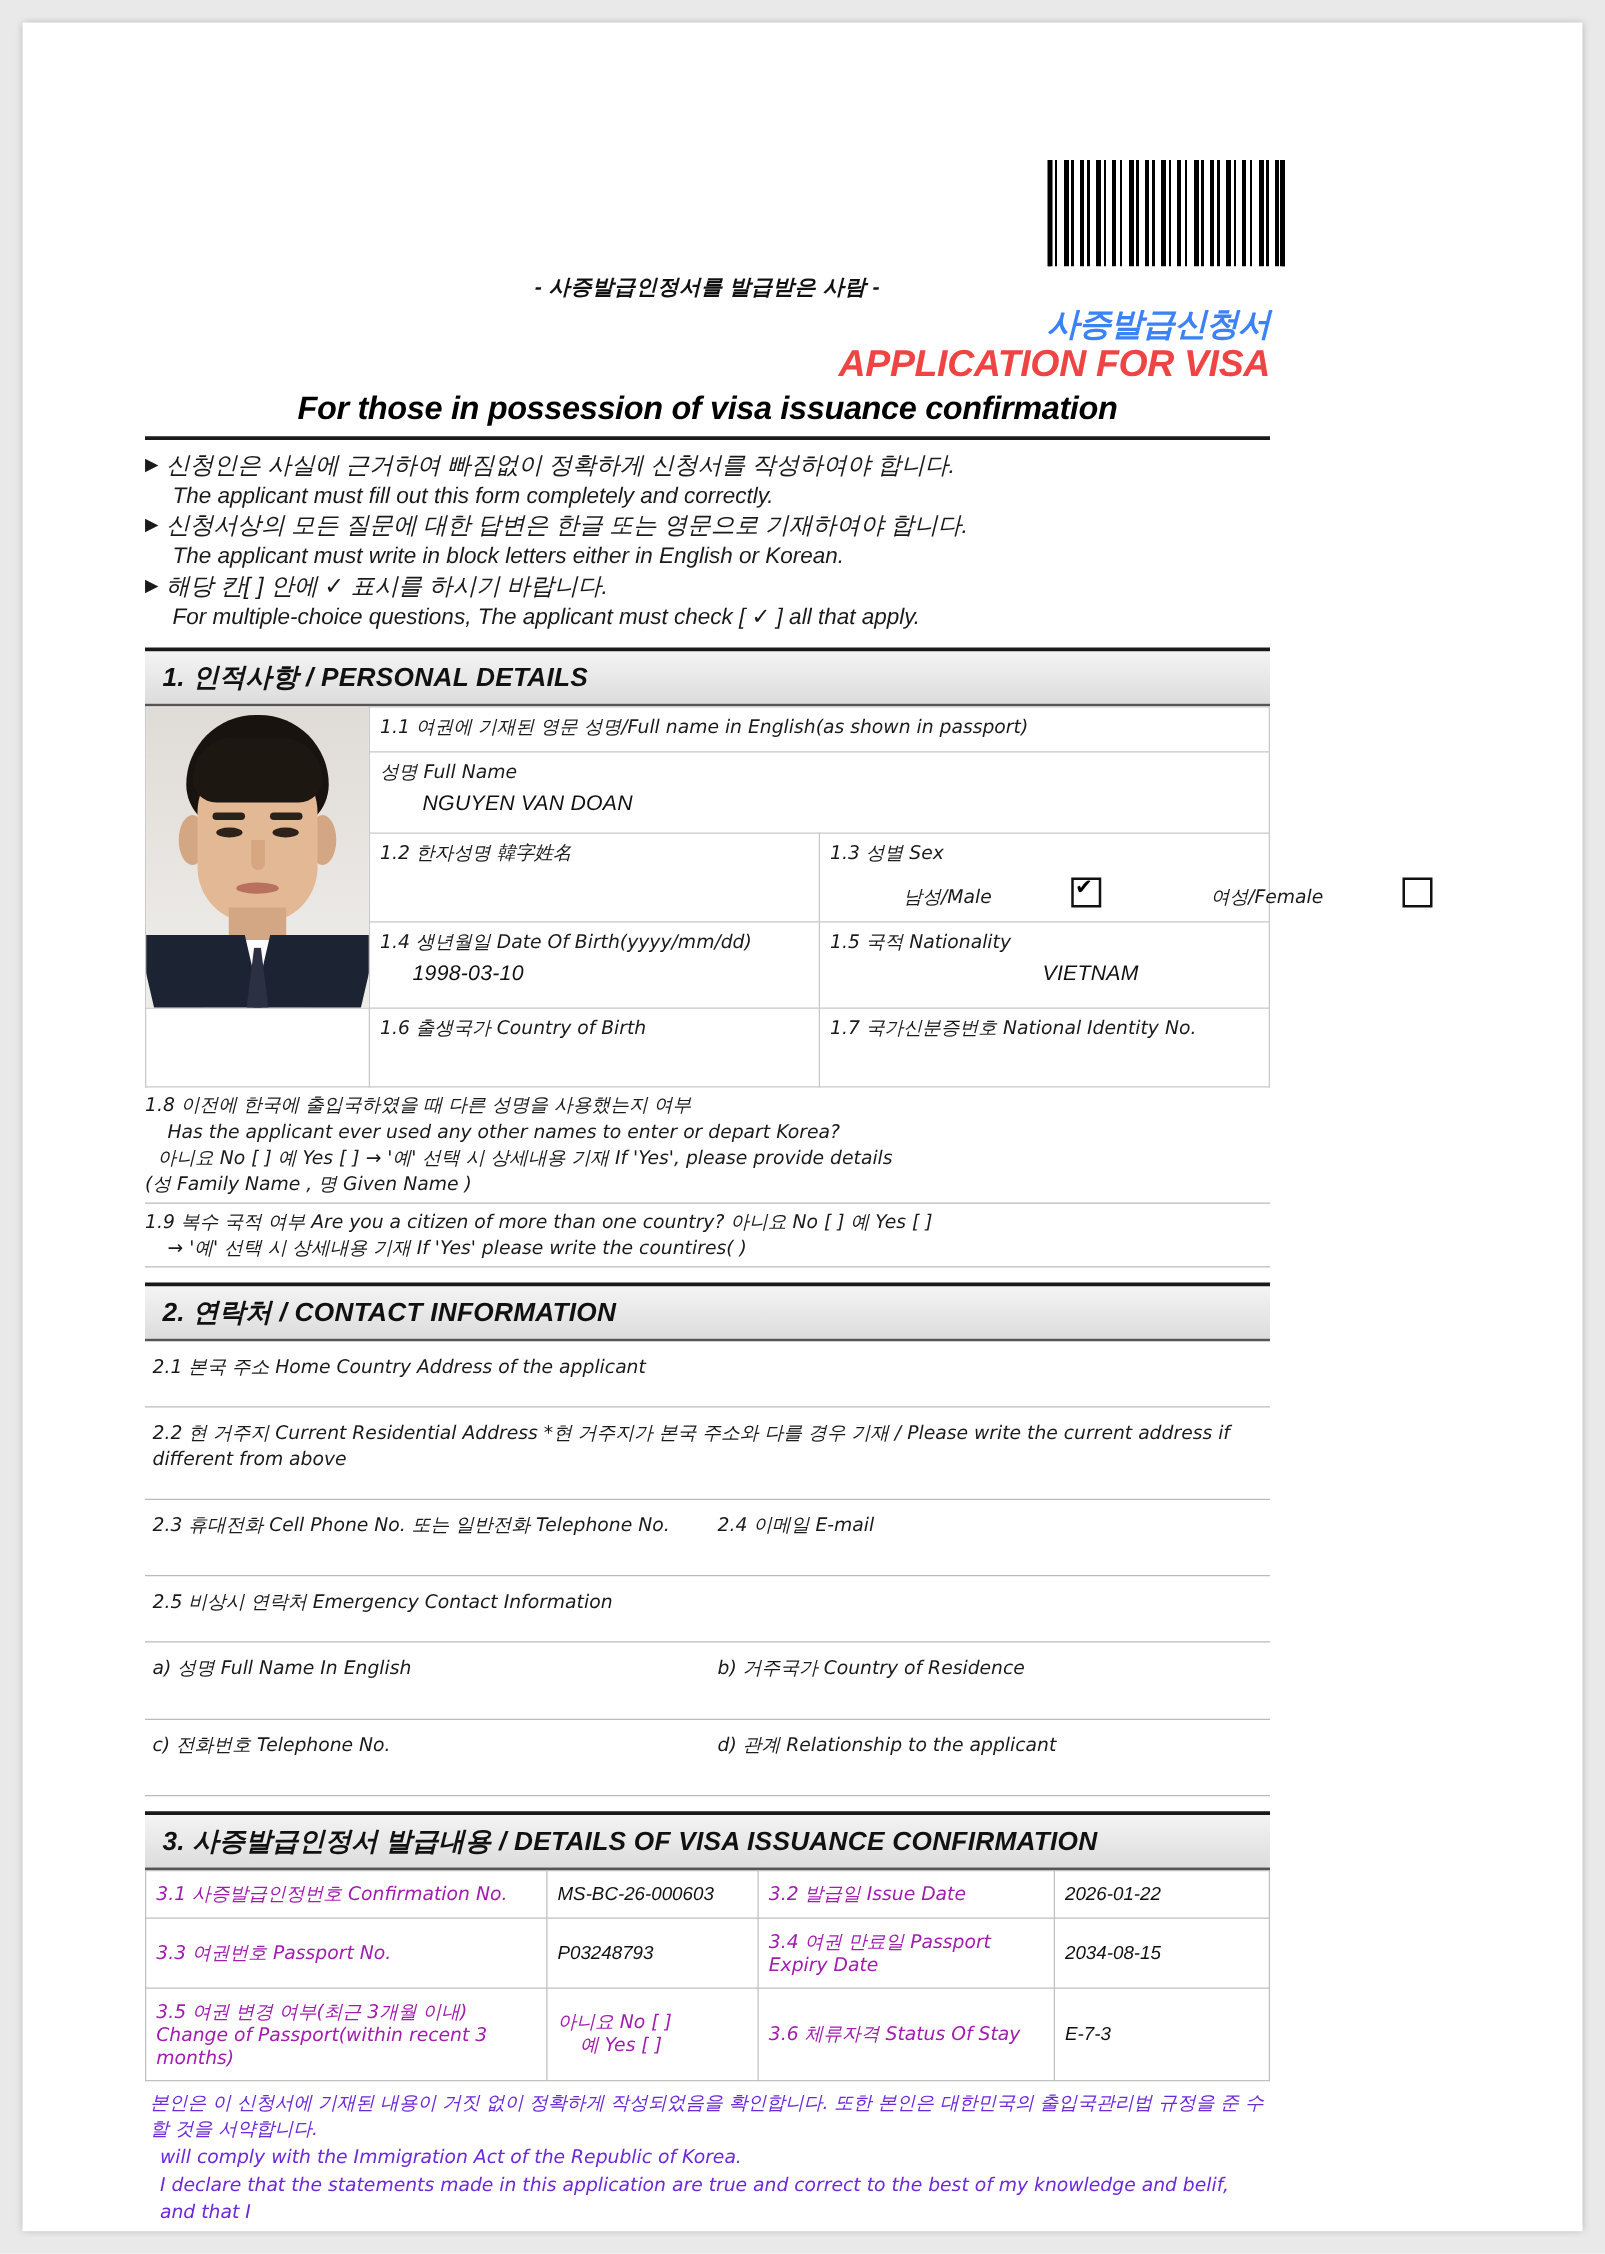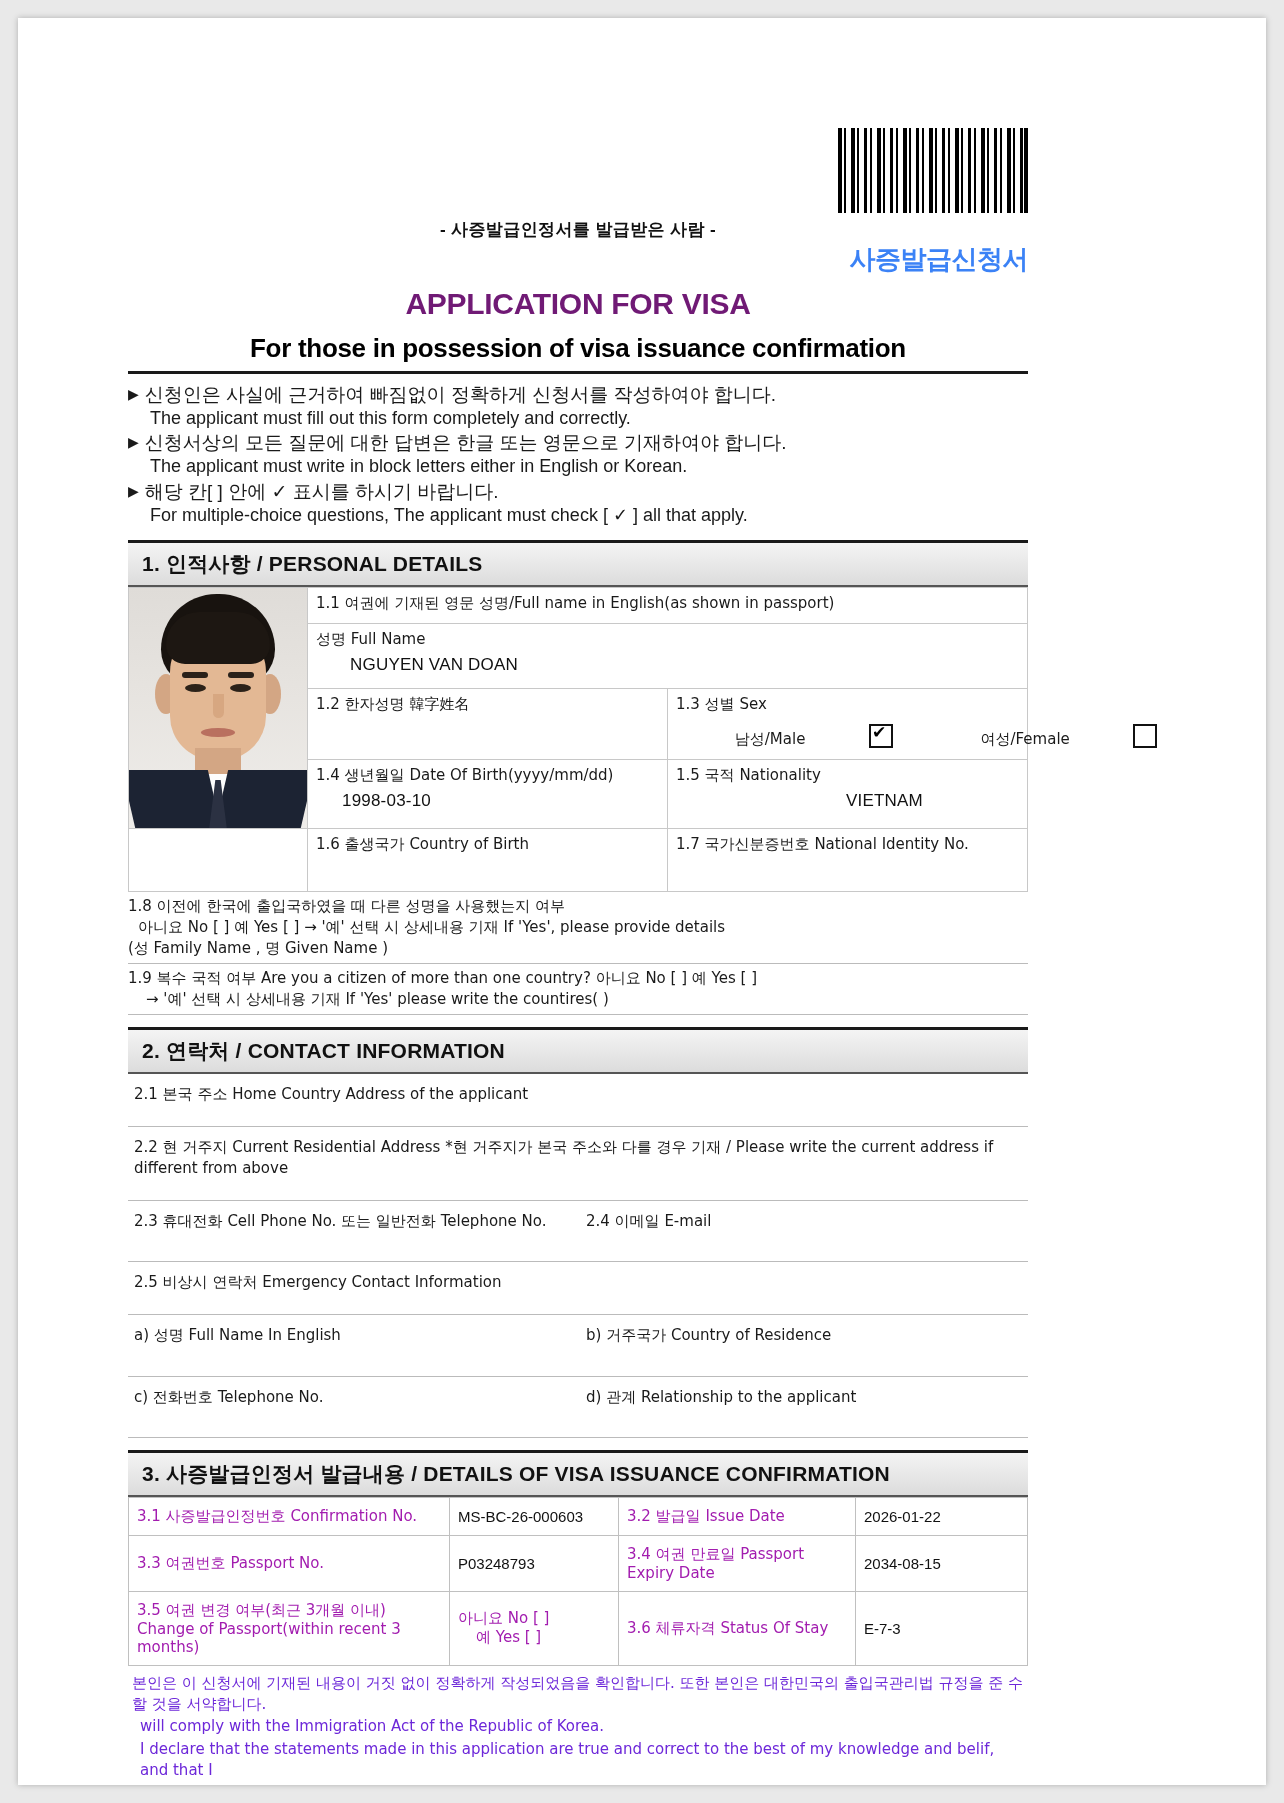--- a/index.html
+++ b/index.html
@@ -9,43 +9,43 @@
     font-family:"Liberation Sans","DejaVu Sans",sans-serif;
     -webkit-font-smoothing:antialiased;
   }
   .page{
     position:absolute;left:18px;top:18px;
     width:1248px;height:1767px;
     background:#ffffff;
     box-shadow:0 0 6px rgba(0,0,0,.25);
     overflow:hidden;
   }
-  .inner{position:absolute;left:110px;top:0;width:900px;}
+  .inner{position:absolute;left:98px;top:0;width:900px;font-style:italic;}
 
   
   .barcode{
     position:absolute;left:820px;top:110px;width:190px;height:85px;
     background:
       repeating-linear-gradient(to right,#000 0 3px,#fff 3px 6px,#000 6px 8px,#fff 8px 13px,
       #000 13px 17px,#fff 17px 19px,#000 19px 21px,#fff 21px 26px);
   }
   .barcode-edge{position:absolute;top:0;width:4px;height:100%;background:#000;}
 
   
   .subtitle-top{
     text-align:center;font-size:17px;color:#111;margin:0;
     letter-spacing:.4px;font-weight:600;
   }
   .title-ko{
     text-align:right;font-size:26px;font-weight:bold;color:#3b82f6;
     letter-spacing:-.5px;line-height:1.15;margin:4px 0 0 0;
   }
   .title-en{
-    text-align:center;font-size:30px;font-weight:bold;color:#701a75;
-    letter-spacing:-.3px;line-height:1.15;margin:12px;
+    text-align:right;font-size:30px;font-weight:bold;color:#ef4444;
+    letter-spacing:-.3px;line-height:1.15;margin:0;
   }
   .title-en2{
     text-align:center;font-size:26px;font-weight:bold;color:#000;
     letter-spacing:-.3px;line-height:1.2;margin:2px 0 6px 0;
   }
   .rule-heavy{border-top:3px solid #1a1a1a;margin:4px 0 8px 0;}
 
   
   .instr{font-size:19px;color:#1a1a1a;line-height:1.32;}
   .instr .ko{display:block;margin-left:22px;text-indent:-22px;}
@@ -243,20 +243,21 @@
         <td>
           <span class="lbl">1.7 국가신분증번호 National Identity No.</span>
           <div class="val-c"></div>
         </td>
       </tr>
     </tbody>
       </table>
 
     <div class="qblock">
       <span>1.8 이전에 한국에 출입국하였을 때 다른 성명을 사용했는지 여부</span>
+      <span class="i1">Has the applicant ever used any other names to enter or depart Korea?</span>
       <span class="i2">아니요 No [    ]     예 Yes [    ]  →  '예' 선택 시 상세내용 기재 If 'Yes', please provide details</span>
       <span>(성 Family Name                                    , 명 Given Name                                        )</span>
     </div>
 
     <div class="qblock">
       <span>1.9 복수 국적 여부 Are you a citizen of more than one country?     아니요 No [    ]    예 Yes [    ]</span>
       <span class="i1">→ '예' 선택 시 상세내용 기재 If 'Yes' please write the countires(                                                                          )</span>
     </div>
 
     <div class="sec-bar">2. 연락처 / CONTACT INFORMATION</div>

